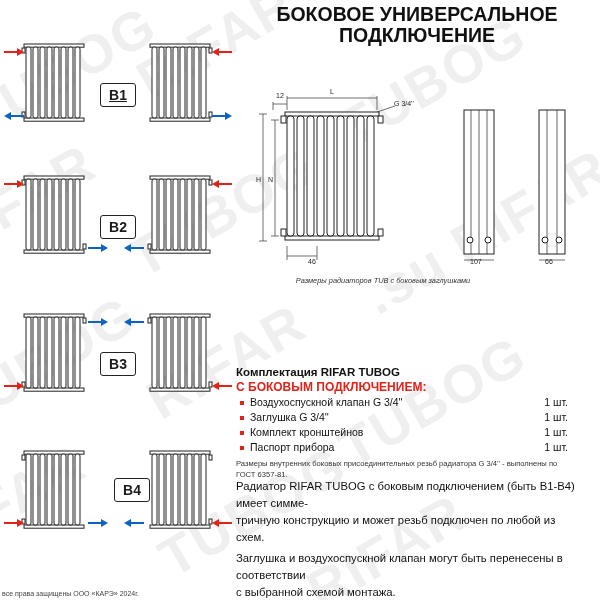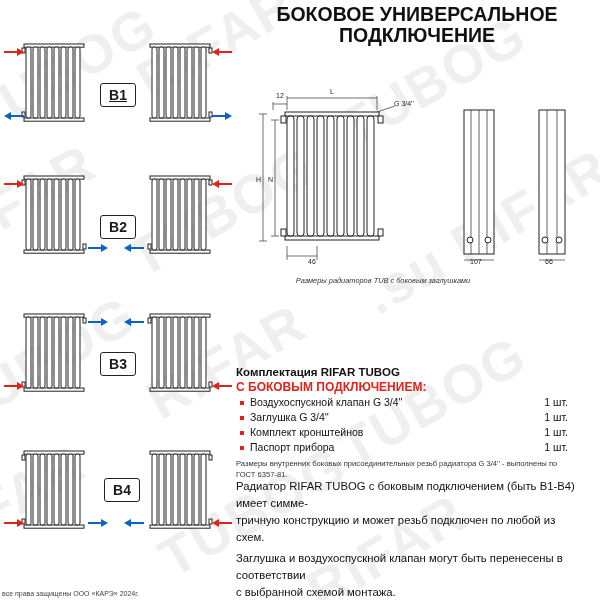--- a/index.html
+++ b/index.html
@@ -316,21 +316,21 @@
     <div class="head" style="left:13px;"></div>
 </div>
 <div class="arrow red left" style="left:212px;top:522px;width:20px;">
   <div class="shaft" style="left:7px;width:13px;"></div>
     <div class="head" style="left:0;"></div>
 </div>
 <div class="arrow blue left" style="left:124px;top:522px;width:20px;">
   <div class="shaft" style="left:7px;width:13px;"></div>
     <div class="head" style="left:0;"></div>
 </div>
-<div class="label-box" style="left:104px;top:478px;width:34px;height:22px;line-height:22px;">B4</div>
+<div class="label-box" style="left:114px;top:478px;width:34px;height:22px;line-height:22px;">B4</div>
 
 <div class="z" style="left:255px;top:86px;">
   <svg width="175" height="180" viewBox="0 0 175 180">
 
     <g stroke="#333" stroke-width="0.7" fill="none">
       <line x1="18" y1="24" x2="18" y2="16"></line>
       <line x1="32" y1="24" x2="32" y2="10"></line>
       <line x1="122" y1="24" x2="122" y2="10"></line>
       <line x1="18" y1="18" x2="32" y2="18"></line>
       <line x1="32" y1="12" x2="122" y2="12"></line>

